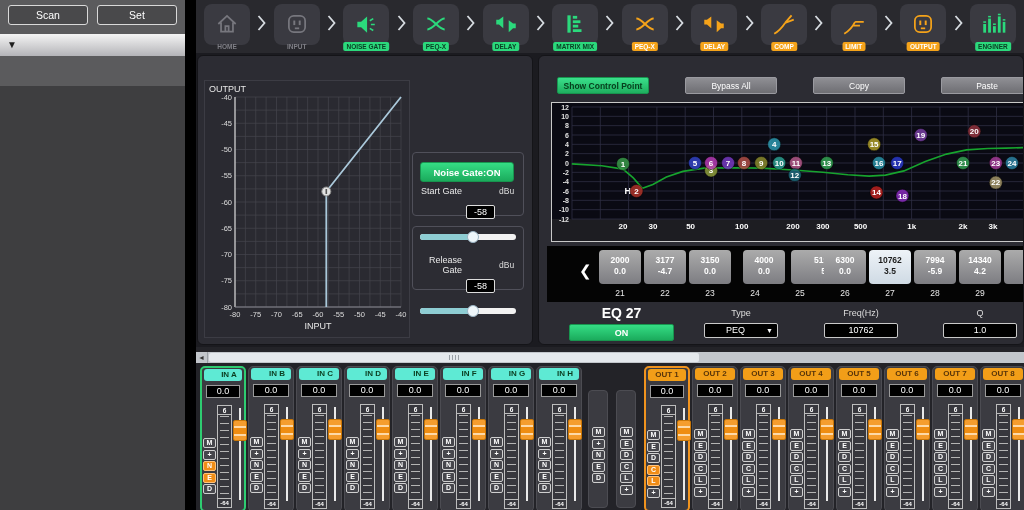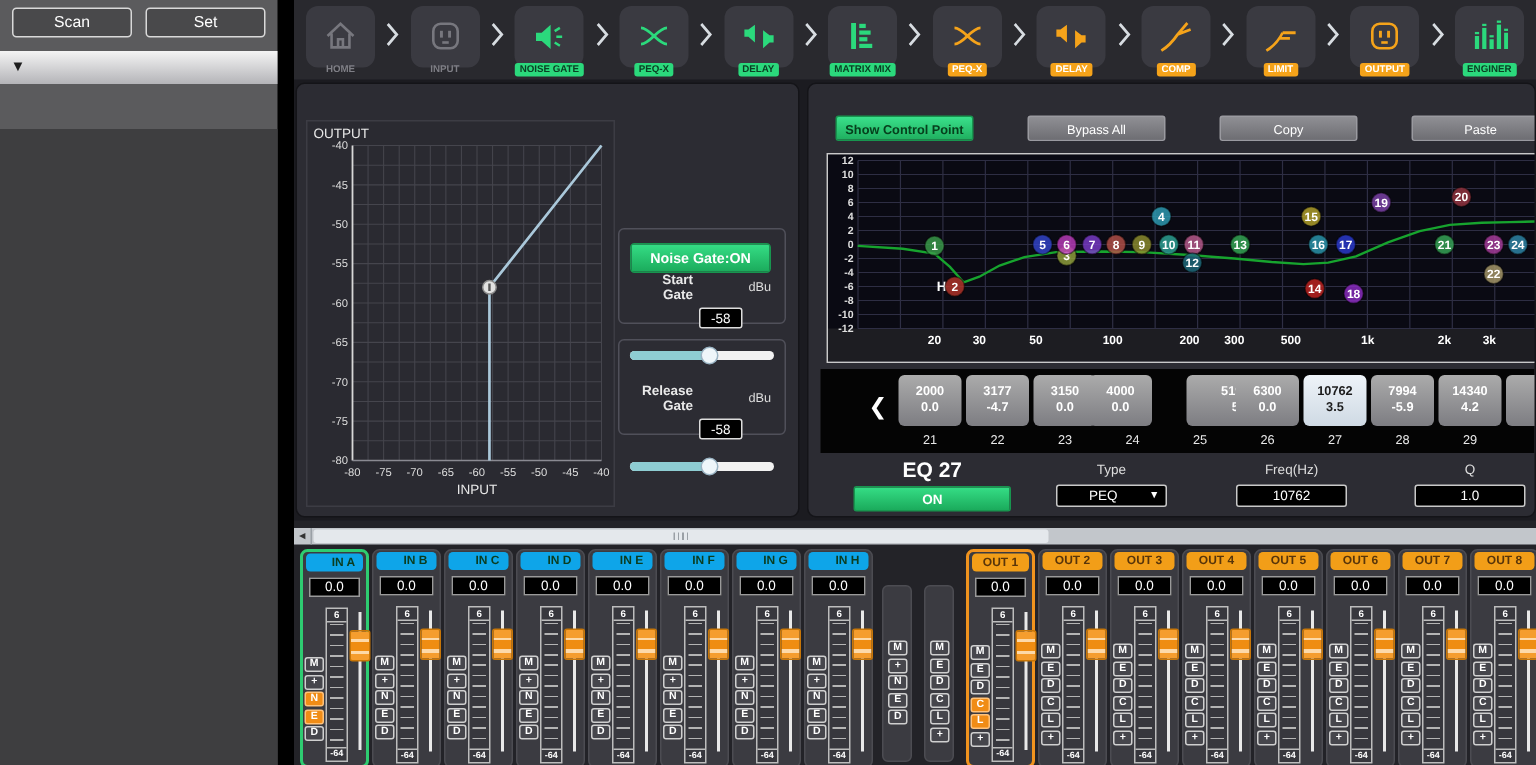--- a/index.html
+++ b/index.html
@@ -33,21 +33,21 @@
   .window { position:absolute; background:#2c2c33; border:1px solid #141418; border-radius:6px; overflow:hidden; }
   .win-title { height:17px; background:linear-gradient(#3fd98b,#1cab5e); color:#fff; font-weight:bold; font-size:10.5px; line-height:17px; text-align:center; position:relative; }
   .win-close { position:absolute; right:3px; top:2px; width:13px; height:13px; border:1px solid #eafaf0; border-radius:2px; font-size:8px; font-weight:bold; line-height:11px; color:#fff; text-align:center; }
 
   .ng-window { left:1px; top:55px; width:336px; height:290px; }
   .ng-graph { position:absolute; left:6px; top:24px; width:206px; height:258px; background:#2a2a31; border:1px solid #3c3c44; }
   .ng-toggle { position:absolute; left:222px; top:62px; width:94px; height:20px; background:linear-gradient(#35dd85,#1bab5c); border:1px solid #18954f; border-radius:3px; color:#fff; font-weight:bold; font-size:9.5px;margin-top:44px; }
   .ng-group { position:absolute; left:214px; width:112px; height:64px; border:1px solid #50505a; border-radius:4px; padding:9px 7px 0 7px; }
   .g1 { top:96px; } .g2 { top:170px; }
   .ng-row { display:flex; align-items:center; gap:4px; }
-  .ng-lab { color:#e9e9e9; font-size:9px; flex:1; text-align:right;font-weight:bold; }
+  .ng-lab { color:#e9e9e9; font-size:9px; flex:1; text-align:right; }
   .ng-box { width:29px; height:14px; background:#000; border:1px solid #ddd; color:#fff; font-size:9px; line-height:12px; text-align:center; border-radius:2px;margin-top:43px; }
   .ng-unit { color:#ddd; font-size:8.5px; width:17px; }
   .ng-slider { position:relative; margin-top:15px; height:6px; background:#f2f2f2; border-radius:3px; }
   .ng-fill { position:absolute; left:0; top:0; bottom:0; background:#8ecdd3; border-radius:3px; }
   .ng-knob { position:absolute; top:-3px; width:12px; height:12px; background:#eef6fa; border:1px solid #9ab4c4; border-radius:50%; }
 
   .eq-window { left:342px; top:55px; width:486px; height:290px; }
   .scp { position:absolute; left:18px; top:21px; width:92px; height:17px; background:linear-gradient(#3ae08b,#1faf5f); color:#06401d; font-weight:bold; font-size:8.5px; border:1px solid #18954f; border-radius:2px; }
   .gbtn { position:absolute; top:21px; width:92px; height:17px; background:linear-gradient(#8f8f94,#6e6e73); border:1px solid #9a9aa0; color:#fff; font-size:8.5px; border-radius:2px; }
   .gbtn.b1 { left:146px; } .gbtn.b2 { left:274px; } .gbtn.b3 { left:402px; }
@@ -69,21 +69,21 @@
   .mix-scroll { position:absolute; top:5px; left:0; right:0; height:11px; background:#c2c6cb; }
   .ms-arrow { position:absolute; left:0; top:0; width:12px; height:11px; font-size:7px; line-height:11px; text-align:center; color:#333; border-right:1px solid #9aa0a6; }
   .ms-thumb { position:absolute; left:13px; top:1px; width:490px; height:9px; background:#e4e8ec; border-radius:2px; }
   .grip { position:absolute; left:50%; top:2px; width:10px; height:5px; margin-left:-5px; background:repeating-linear-gradient(90deg,#9aa0a6 0 1px,transparent 1px 3px); }
   .strips { position:absolute; top:19px; left:0; right:0; bottom:0; display:flex; gap:2px; padding-left:4px; overflow:hidden; }
   .strip { position:relative; width:46px; height:146px; background:#3b3b41; border:1px solid #4c4c52; border-radius:5px; flex:none; }
   .strip.sel-in { border:2px solid #2ecc71; }
   .strip.sel-out { border:2px solid #f0931e; }
   .strip.first-out { margin-left:4px; }
   .shead { position:absolute; top:1px; left:2px; right:2px; height:12px; border-radius:3px; font-size:8px; font-weight:bold; line-height:12px; text-align:center; }
-  .shead.in { background:#0ea5e9; color:#0b3d20;padding-left:12px; }
+  .shead.in { background:#5eead4; color:#0b3d20;padding-left:12px; }
   .shead.out { background:#f29e18; color:#58350a; }
   .sval { position:absolute; top:17px; left:4px; right:4px; height:13px; background:#000; border:1px solid #9a9a9a; color:#fff; font-size:9px; line-height:11px; text-align:center; }
   .scol { position:absolute; left:15px; top:37px; width:15px; bottom:2px; border:1px solid #bdbdbd; background:#37373d; display:flex; flex-direction:column; }
   .scol-top { height:9px; font-size:6.5px; font-weight:bold; line-height:9px; color:#fff; text-align:center; border-bottom:1px solid #bdbdbd; }
   .scol-ticks { flex:1; margin:1px 2px; background:repeating-linear-gradient(to bottom,#b4b4b4 0 1px,transparent 1px 7px); }
   .scol-bot { height:9px; font-size:6px; font-weight:bold; line-height:9px; color:#fff; text-align:center; border-top:1px solid #bdbdbd; }
   .ftrack { position:absolute; left:33px; top:40px; bottom:10px; width:10px; }
   .ftrack::before { content:""; position:absolute; left:4px; top:0; bottom:0; width:2px; background:#e9e9e9; }
   .fhandle { position:absolute; left:-2px; top:12px; width:14px; height:21px; border-radius:2px; border:1px solid #c87607;
     background:linear-gradient(to bottom,#f59d2e 0 5px,#fdd9a8 5px 7px,#ef8d12 7px 13px,#fdd9a8 13px 15px,#f59d2e 15px 21px); }
@@ -503,21 +503,21 @@
           <div class="band" style="left: 97px;">
             <div>3177</div>
             <div>-4.7</div>
           </div>
           <div class="band-num" style="left: 97px;">22</div>
           <div class="band" style="left: 142px;">
             <div>3150</div>
             <div>0.0</div>
           </div>
           <div class="band-num" style="left: 142px;">23</div>
-          <div class="band" style="left: 179px;">
+          <div class="band" style="left: 196px;">
             <div>4000</div>
             <div>0.0</div>
           </div>
           <div class="band-num" style="left: 187px;">24</div>
           <div class="band" style="left: 244px; text-align: right;">
             <div>5197</div>
             <div>5.5</div>
           </div>
           <div class="band-num" style="left: 232px;">25</div>
           <div class="band" style="left: 277px;">

